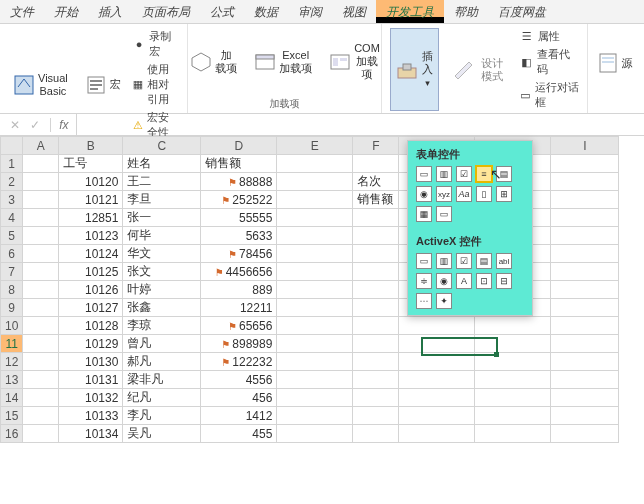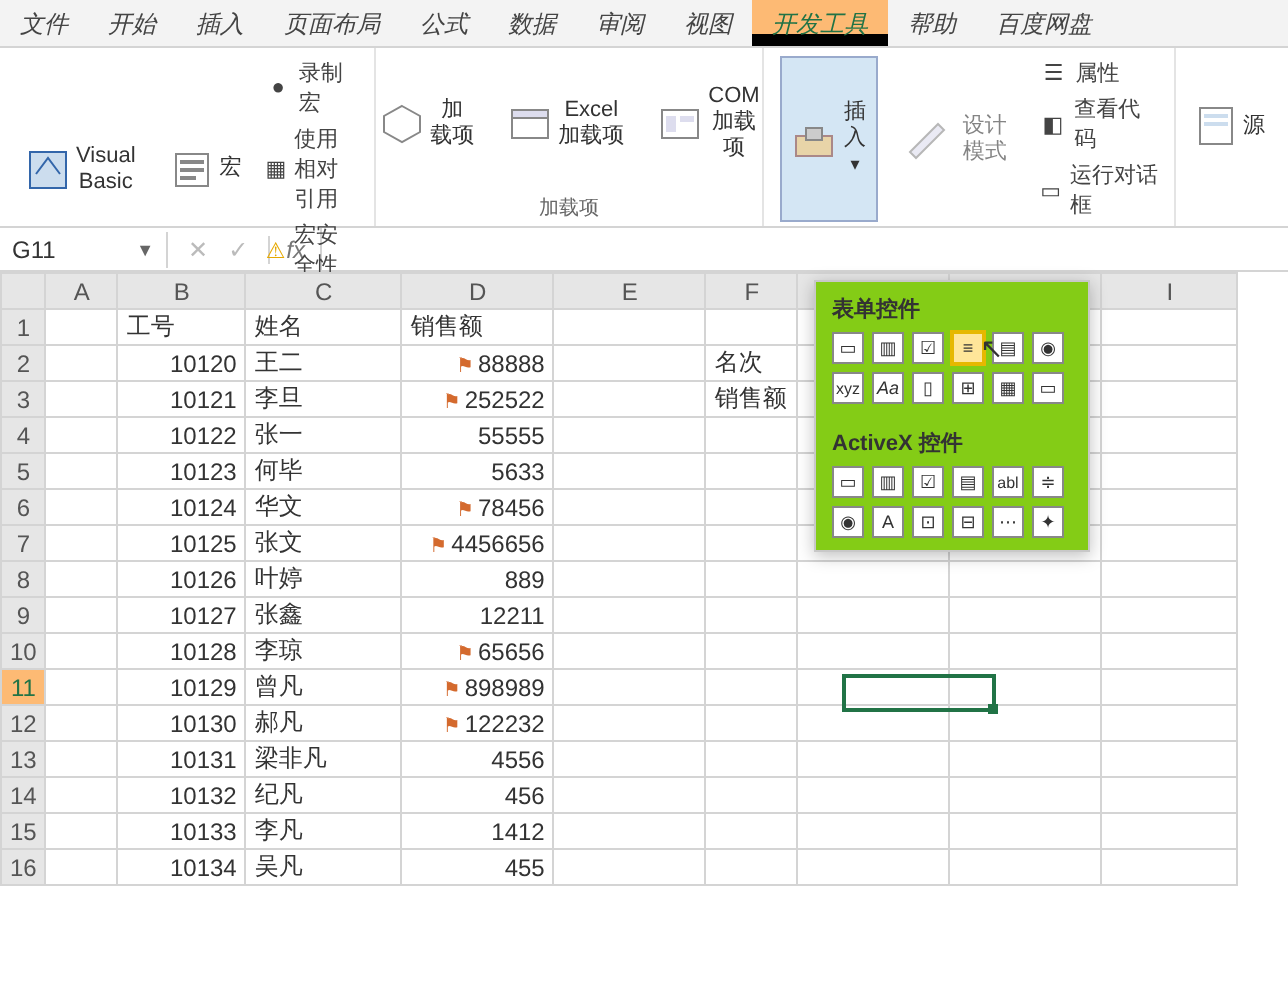--- a/index.html
+++ b/index.html
@@ -33,21 +33,21 @@
 table.grid th, table.grid td { border:1px solid #d4d4d4; font-size:12px; height:18px; padding:0 4px; background:#fff; overflow:hidden; white-space:nowrap; }
 table.grid .corner { background:#e6e6e6; width:22px; }
 table.grid th { background:#e6e6e6; font-weight:normal; text-align:center; color:#555; }
 table.grid td.rowhdr { background:#e6e6e6; text-align:center; color:#555; }
 table.grid td.num { text-align:right; }
 table.grid tr.active-row td.rowhdr { background:#fdba74; color:#217346; }
 .flag { color:#d46a2e; font-size:10px; margin-right:2px; }
 .sel-cell { position:absolute; border:2px solid #217346; pointer-events:none; }
 .sel-cell::after { content:""; position:absolute; right:-3px; bottom:-3px; width:5px; height:5px; background:#217346; }
 
-.popup { position:absolute; top:4px; left:407px; width:138px; background:#84cc16; border:1px solid #c8c8c8; box-shadow:0 2px 8px rgba(0,0,0,.25); z-index:50; }
+.popup { position:absolute; top:4px; left:407px; width:126px; background:#5eead4; border:1px solid #c8c8c8; box-shadow:0 2px 8px rgba(0,0,0,.25); z-index:50; }
 .popup .sect-title { font-size:11px; font-weight:bold; padding:6px 8px 4px; color:#333; }
 .popup .icon-grid { display:flex; flex-wrap:wrap; gap:4px; padding:0 8px 6px; }
 .popup .icon-grid .c { width:16px; height:16px; border:1px solid #888; display:flex; align-items:center; justify-content:center; font-size:9px; cursor:pointer; background:#fff; }
 .popup .icon-grid .c.hl { background:#ffe699; border-color:#e6b800; box-shadow:0 0 0 1px #e6b800; }
 .cursor { position:absolute; top:25px; left:82px; font-size:14px; pointer-events:none; z-index:60;}
 </style>
 </head>
 <body>
 
 <div class="ribbon-tabs">
@@ -188,24 +188,20 @@
             </svg>
           </span>
         <span class="lbl">源</span>
       </div>
     </div>
     <div class="group-label">&nbsp;</div>
   </div>
 </div>
 
 <div class="fb-row">
-  <div class="namebox">
-      <span>G11</span>
-      <span class="dd">▼</span>
-    </div>
   <div class="fxbtns">
     <span>✕</span>
     <span>✓</span>
   </div>
   <div class="fx">fx</div>
   <div class="fbar"></div>
 </div>
 
 <div class="grid-wrap">
 <table class="grid" id="grid">
@@ -274,21 +270,21 @@
           <td>销售额</td>
           <td></td>
           <td></td>
           <td></td>
         </tr>
       </tbody>
       <tbody>
         <tr>
           <td class="rowhdr">4</td>
           <td></td>
-          <td class="num">10122</td>
+          <td class="num">12851</td>
           <td>张一</td>
           <td class="num">55555</td>
           <td></td>
           <td></td>
           <td></td>
           <td></td>
           <td></td>
         </tr>
       </tbody>
       <tbody>

